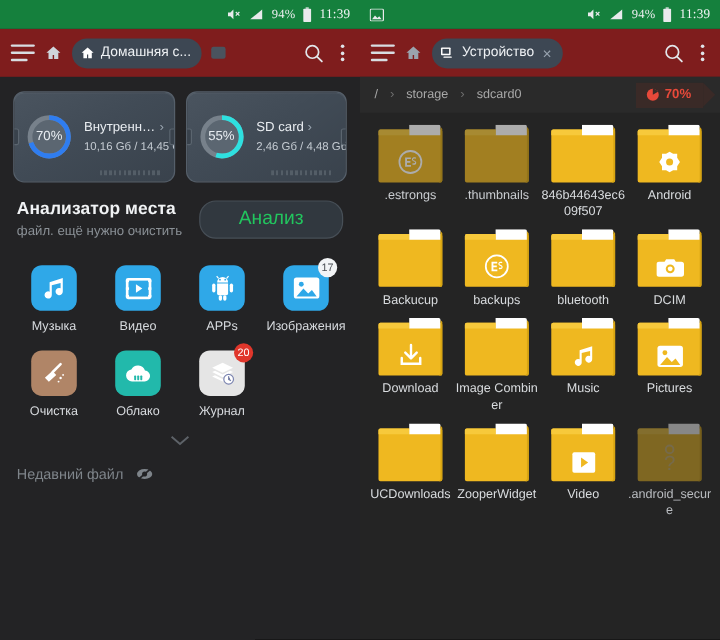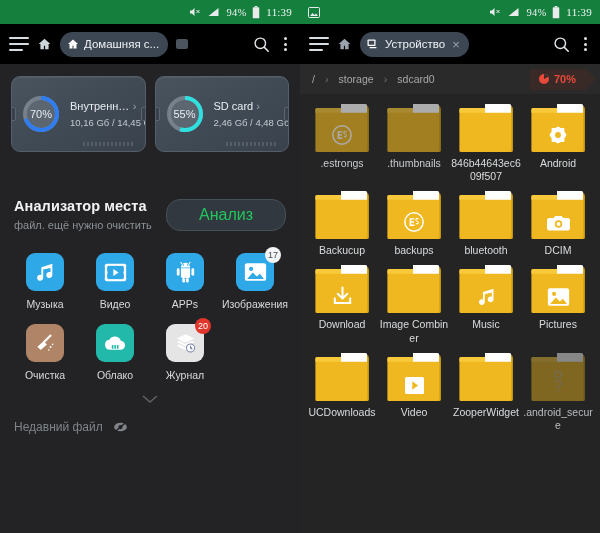--- a/index.html
+++ b/index.html
@@ -22,21 +22,21 @@
     padding:0 8px; color:#e8eaec; font-size:10.5px; position:relative;font-family:Liberation Serif, serif;
   }
   .sb-left{ display:flex; align-items:center; gap:5px; }
   .sb-right{ margin-left:auto; display:flex; align-items:center; gap:6px; }
   .sb-pct{ font-size:10.5px; letter-spacing:.2px; color:#eceef0;}
   .sb-time{ font-size:11px; color:#f2f4f6; letter-spacing:.2px;}
   .ico{ display:inline-block; line-height:0; }
 
   
   .toolbar{
-    height:40px; background:#000000; display:flex; align-items:center;
+    height:40px; background:#7f1d1d; display:flex; align-items:center;
     padding:0 9px; gap:8px;
   }
   .tb-hamburger{ width:20px; height:16px; position:relative; cursor:pointer; flex:0 0 auto;}
   .tb-hamburger i{ position:absolute; left:0; height:1.8px; background:#d8dde2; border-radius:1px;}
   .tb-hamburger i:nth-child(1){ top:1px; width:20px;}
   .tb-hamburger i:nth-child(2){ top:7px; width:20px;}
   .tb-hamburger i:nth-child(3){ top:13px; width:14px;}
 
   .home-ico{ width:15px; height:14px; flex:0 0 auto; }
   .tab{
@@ -85,21 +85,21 @@
   .card-info{ min-width:0; flex:1 1 auto; }
   .card-title-row{ display:flex; align-items:center; gap:3px; }
   .card-title{
     color:#e9edf1; font-size:11px; white-space:nowrap; overflow:hidden;
     text-overflow:ellipsis; max-width:84px;
   }
   .chev{ color:#9aa5b0; font-size:11px; }
   .card-sub{ color:#c3cad1; font-size:9.5px; margin-top:5px; white-space:nowrap;}
 
   
-  .analyzer{ display:flex; align-items:center; padding:14px 14px 0 14px;margin-top:32px; }
+  .analyzer{ display:flex; align-items:center; padding:14px 14px 0 14px; }
   .an-text{ flex:1 1 auto; min-width:0;}
   .an-title{ color:#f0f2f4; font-size:14.5px; font-weight:bold; letter-spacing:.1px;}
   .an-sub{ color:#8a9096; font-size:11px; margin-top:5px;}
   .an-btn{
     background:#31383f; border:1px solid #474f57; color:#22c55e;
     border-radius:14px; font-size:16px; padding:6px 32px; cursor:pointer;
     white-space:nowrap;
   }
 
   
@@ -669,40 +669,40 @@
           <div class="foldername">UCDownloads</div>
         </div>
         <div class="foldercell">
           <div class="foldericon">
             <svg width="56" height="50" viewBox="0 0 56 50">
               <path fill="#efb820" d="M3 4h50a1.6 1.6 0 0 1 1.6 1.6v40.8A1.6 1.6 0 0 1 53 48H3a1.6 1.6 0 0 1-1.6-1.6V5.6A1.6 1.6 0 0 1 3 4z"></path>
               <path fill="#ffffff" d="M27 0h24.5a1.6 1.6 0 0 1 1.6 1.6v7.2H27V0z"></path>
               <path fill="#d8a512" d="M53.1 1.6l1.5 1.8v43A1.6 1.6 0 0 1 53 48h-1.2l1.3-1.7V1.6z"></path>
               <path fill="#f7c93b" d="M3 4h24v4.8H1.4V5.6A1.6 1.6 0 0 1 3 4z"></path>
             </svg>
+          </div>
+          <div class="foldername">ZooperWidget</div>
+        </div>
+        <div class="foldercell">
+          <div class="foldericon">
+            <svg width="56" height="50" viewBox="0 0 56 50">
+              <path fill="#efb820" d="M3 4h50a1.6 1.6 0 0 1 1.6 1.6v40.8A1.6 1.6 0 0 1 53 48H3a1.6 1.6 0 0 1-1.6-1.6V5.6A1.6 1.6 0 0 1 3 4z"></path>
+              <path fill="#ffffff" d="M27 0h24.5a1.6 1.6 0 0 1 1.6 1.6v7.2H27V0z"></path>
+              <path fill="#d8a512" d="M53.1 1.6l1.5 1.8v43A1.6 1.6 0 0 1 53 48h-1.2l1.3-1.7V1.6z"></path>
+              <path fill="#f7c93b" d="M3 4h24v4.8H1.4V5.6A1.6 1.6 0 0 1 3 4z"></path>
+            </svg>
             <div class="fi-glyph">
               <svg width="21" height="19" viewBox="0 0 22 20">
                 <rect x="1" y="1" width="20" height="18" rx="1.6" fill="#ffffff"></rect>
                 <path fill="#efb820" d="M8.6 5.6l6.2 4.4-6.2 4.4z"></path>
               </svg>
             </div>
           </div>
           <div class="foldername">Video</div>
         </div>
-        <div class="foldercell">
-          <div class="foldericon">
-            <svg width="56" height="50" viewBox="0 0 56 50">
-              <path fill="#efb820" d="M3 4h50a1.6 1.6 0 0 1 1.6 1.6v40.8A1.6 1.6 0 0 1 53 48H3a1.6 1.6 0 0 1-1.6-1.6V5.6A1.6 1.6 0 0 1 3 4z"></path>
-              <path fill="#ffffff" d="M27 0h24.5a1.6 1.6 0 0 1 1.6 1.6v7.2H27V0z"></path>
-              <path fill="#d8a512" d="M53.1 1.6l1.5 1.8v43A1.6 1.6 0 0 1 53 48h-1.2l1.3-1.7V1.6z"></path>
-              <path fill="#f7c93b" d="M3 4h24v4.8H1.4V5.6A1.6 1.6 0 0 1 3 4z"></path>
-            </svg>
-          </div>
-          <div class="foldername">ZooperWidget</div>
-        </div>
         <div class="foldercell dim-folder">
           <div class="foldericon">
             <svg width="56" height="50" viewBox="0 0 56 50">
               <path fill="#efb820" d="M3 4h50a1.6 1.6 0 0 1 1.6 1.6v40.8A1.6 1.6 0 0 1 53 48H3a1.6 1.6 0 0 1-1.6-1.6V5.6A1.6 1.6 0 0 1 3 4z"></path>
               <path fill="#ffffff" d="M27 0h24.5a1.6 1.6 0 0 1 1.6 1.6v7.2H27V0z"></path>
               <path fill="#d8a512" d="M53.1 1.6l1.5 1.8v43A1.6 1.6 0 0 1 53 48h-1.2l1.3-1.7V1.6z"></path>
               <path fill="#f7c93b" d="M3 4h24v4.8H1.4V5.6A1.6 1.6 0 0 1 3 4z"></path>
             </svg>
             <div class="fi-glyph">
               <svg width="22" height="26" viewBox="0 0 22 26">

